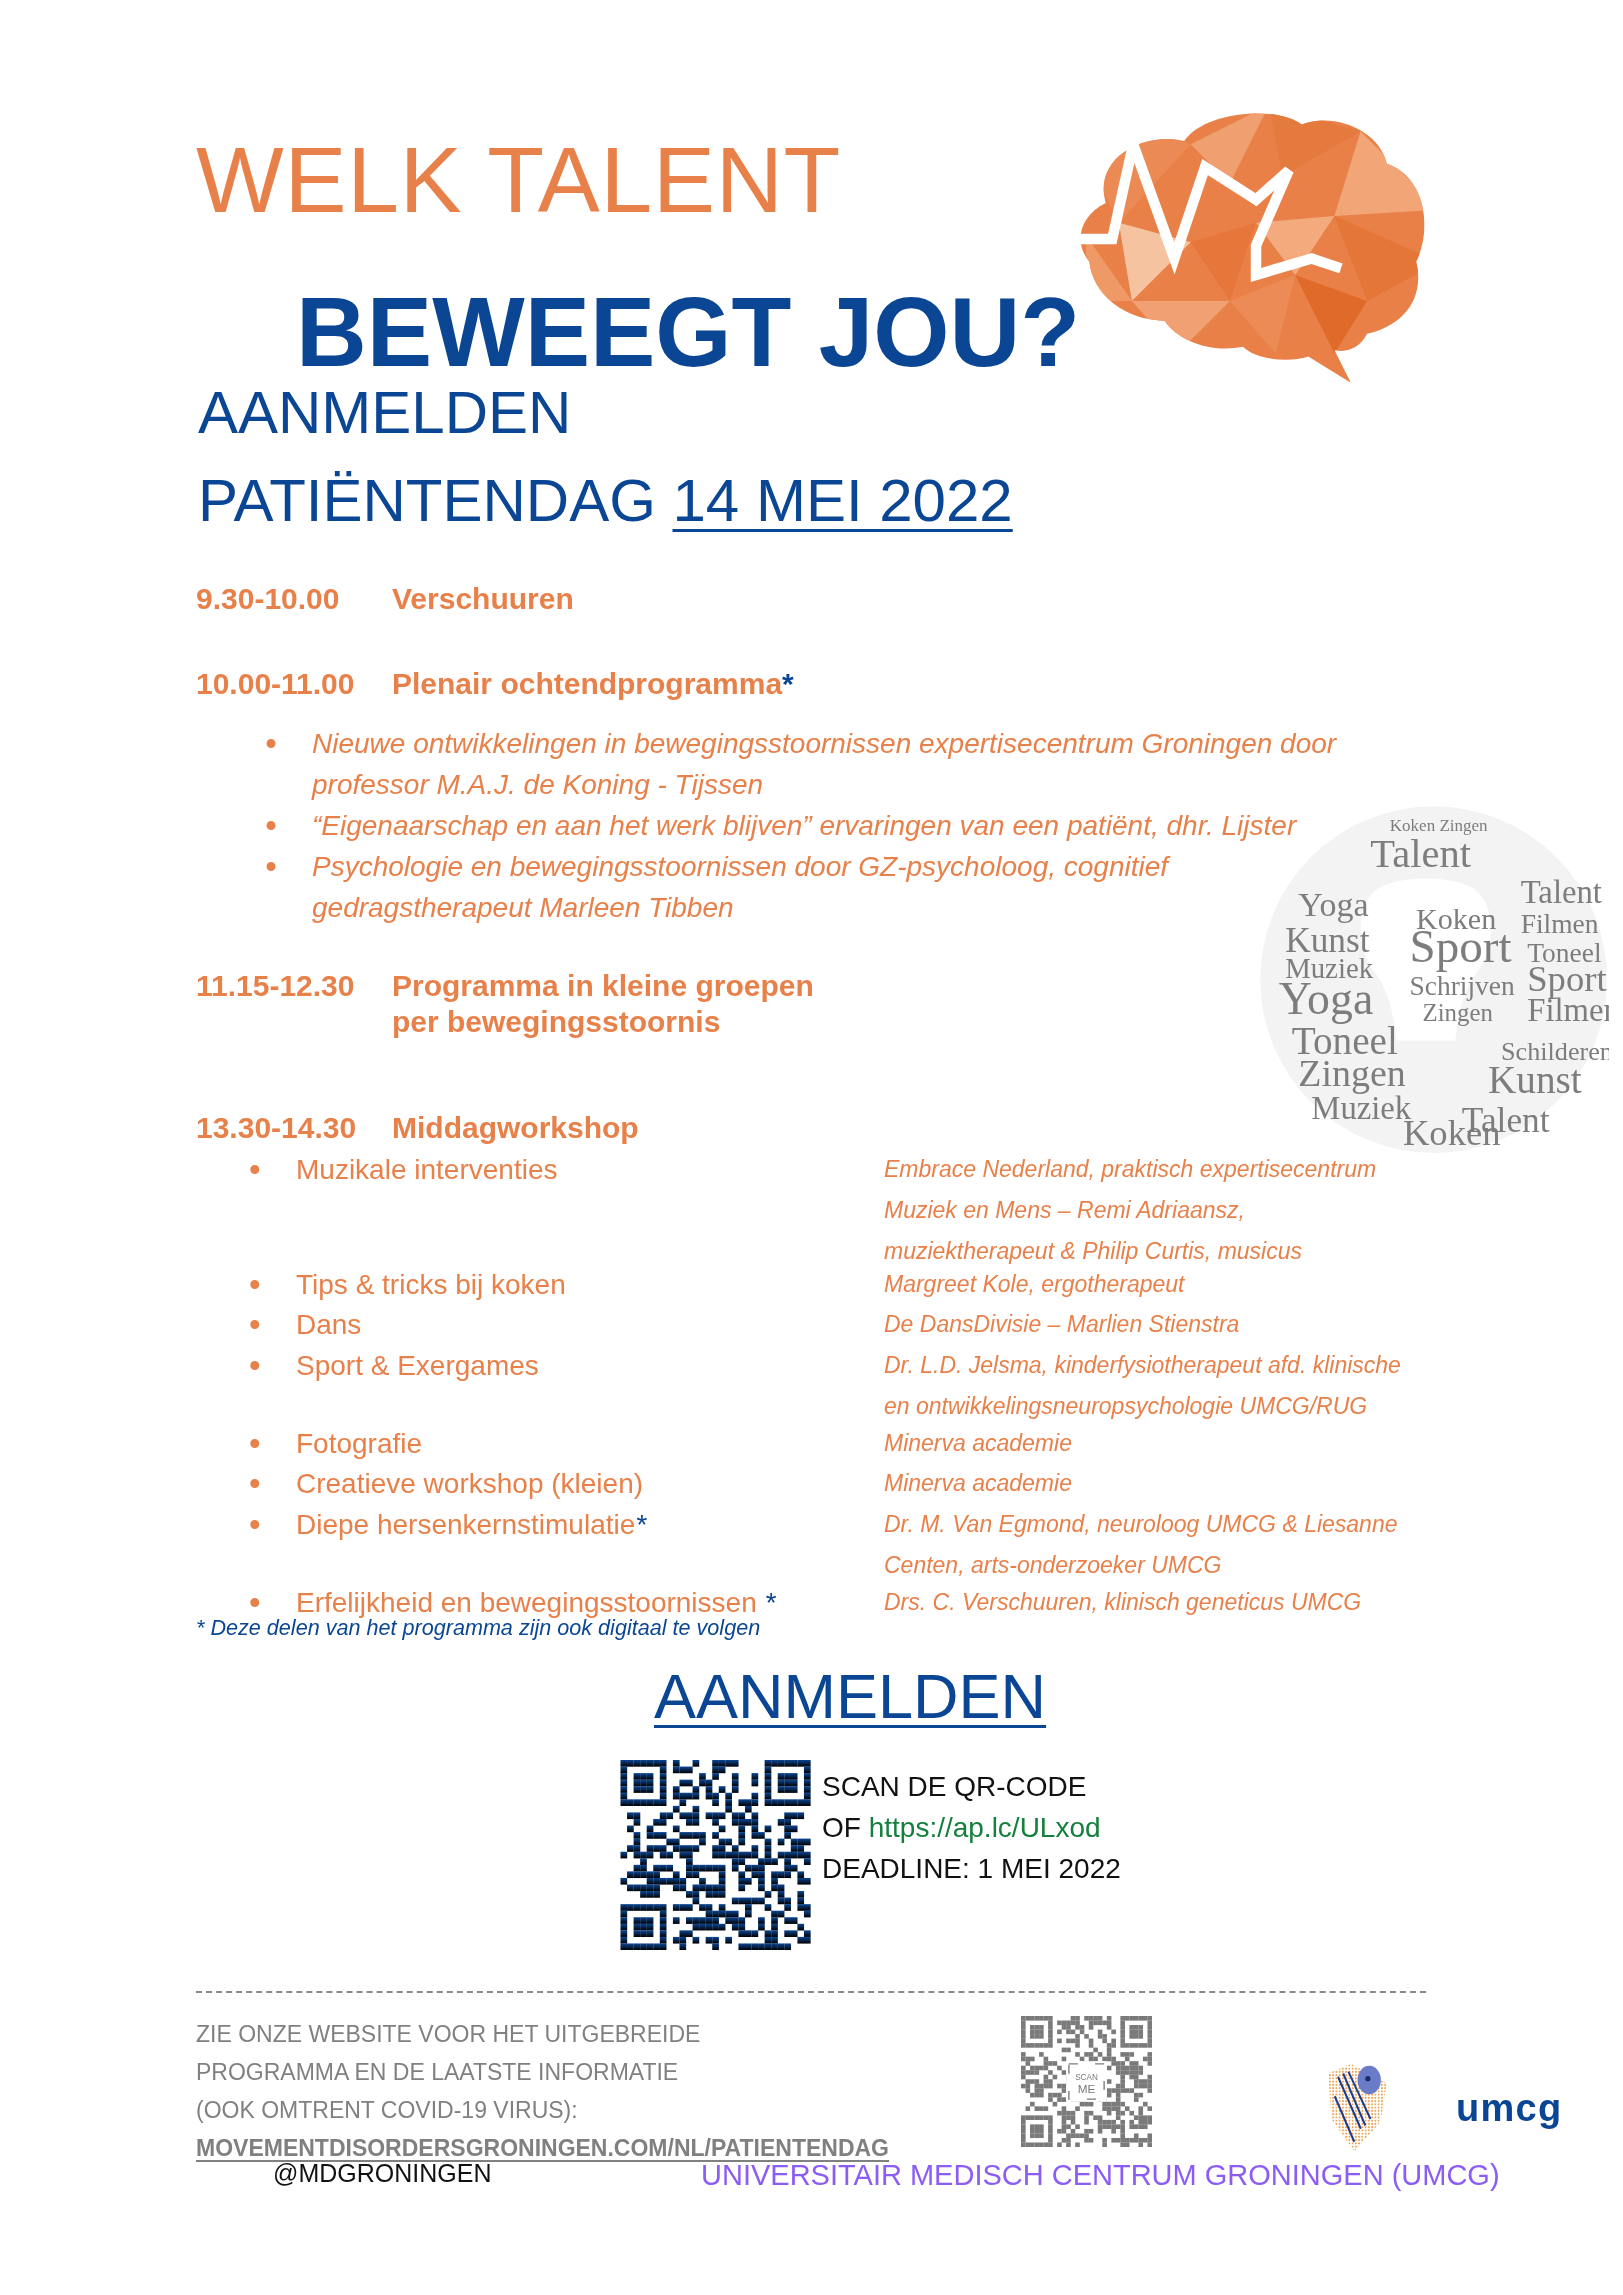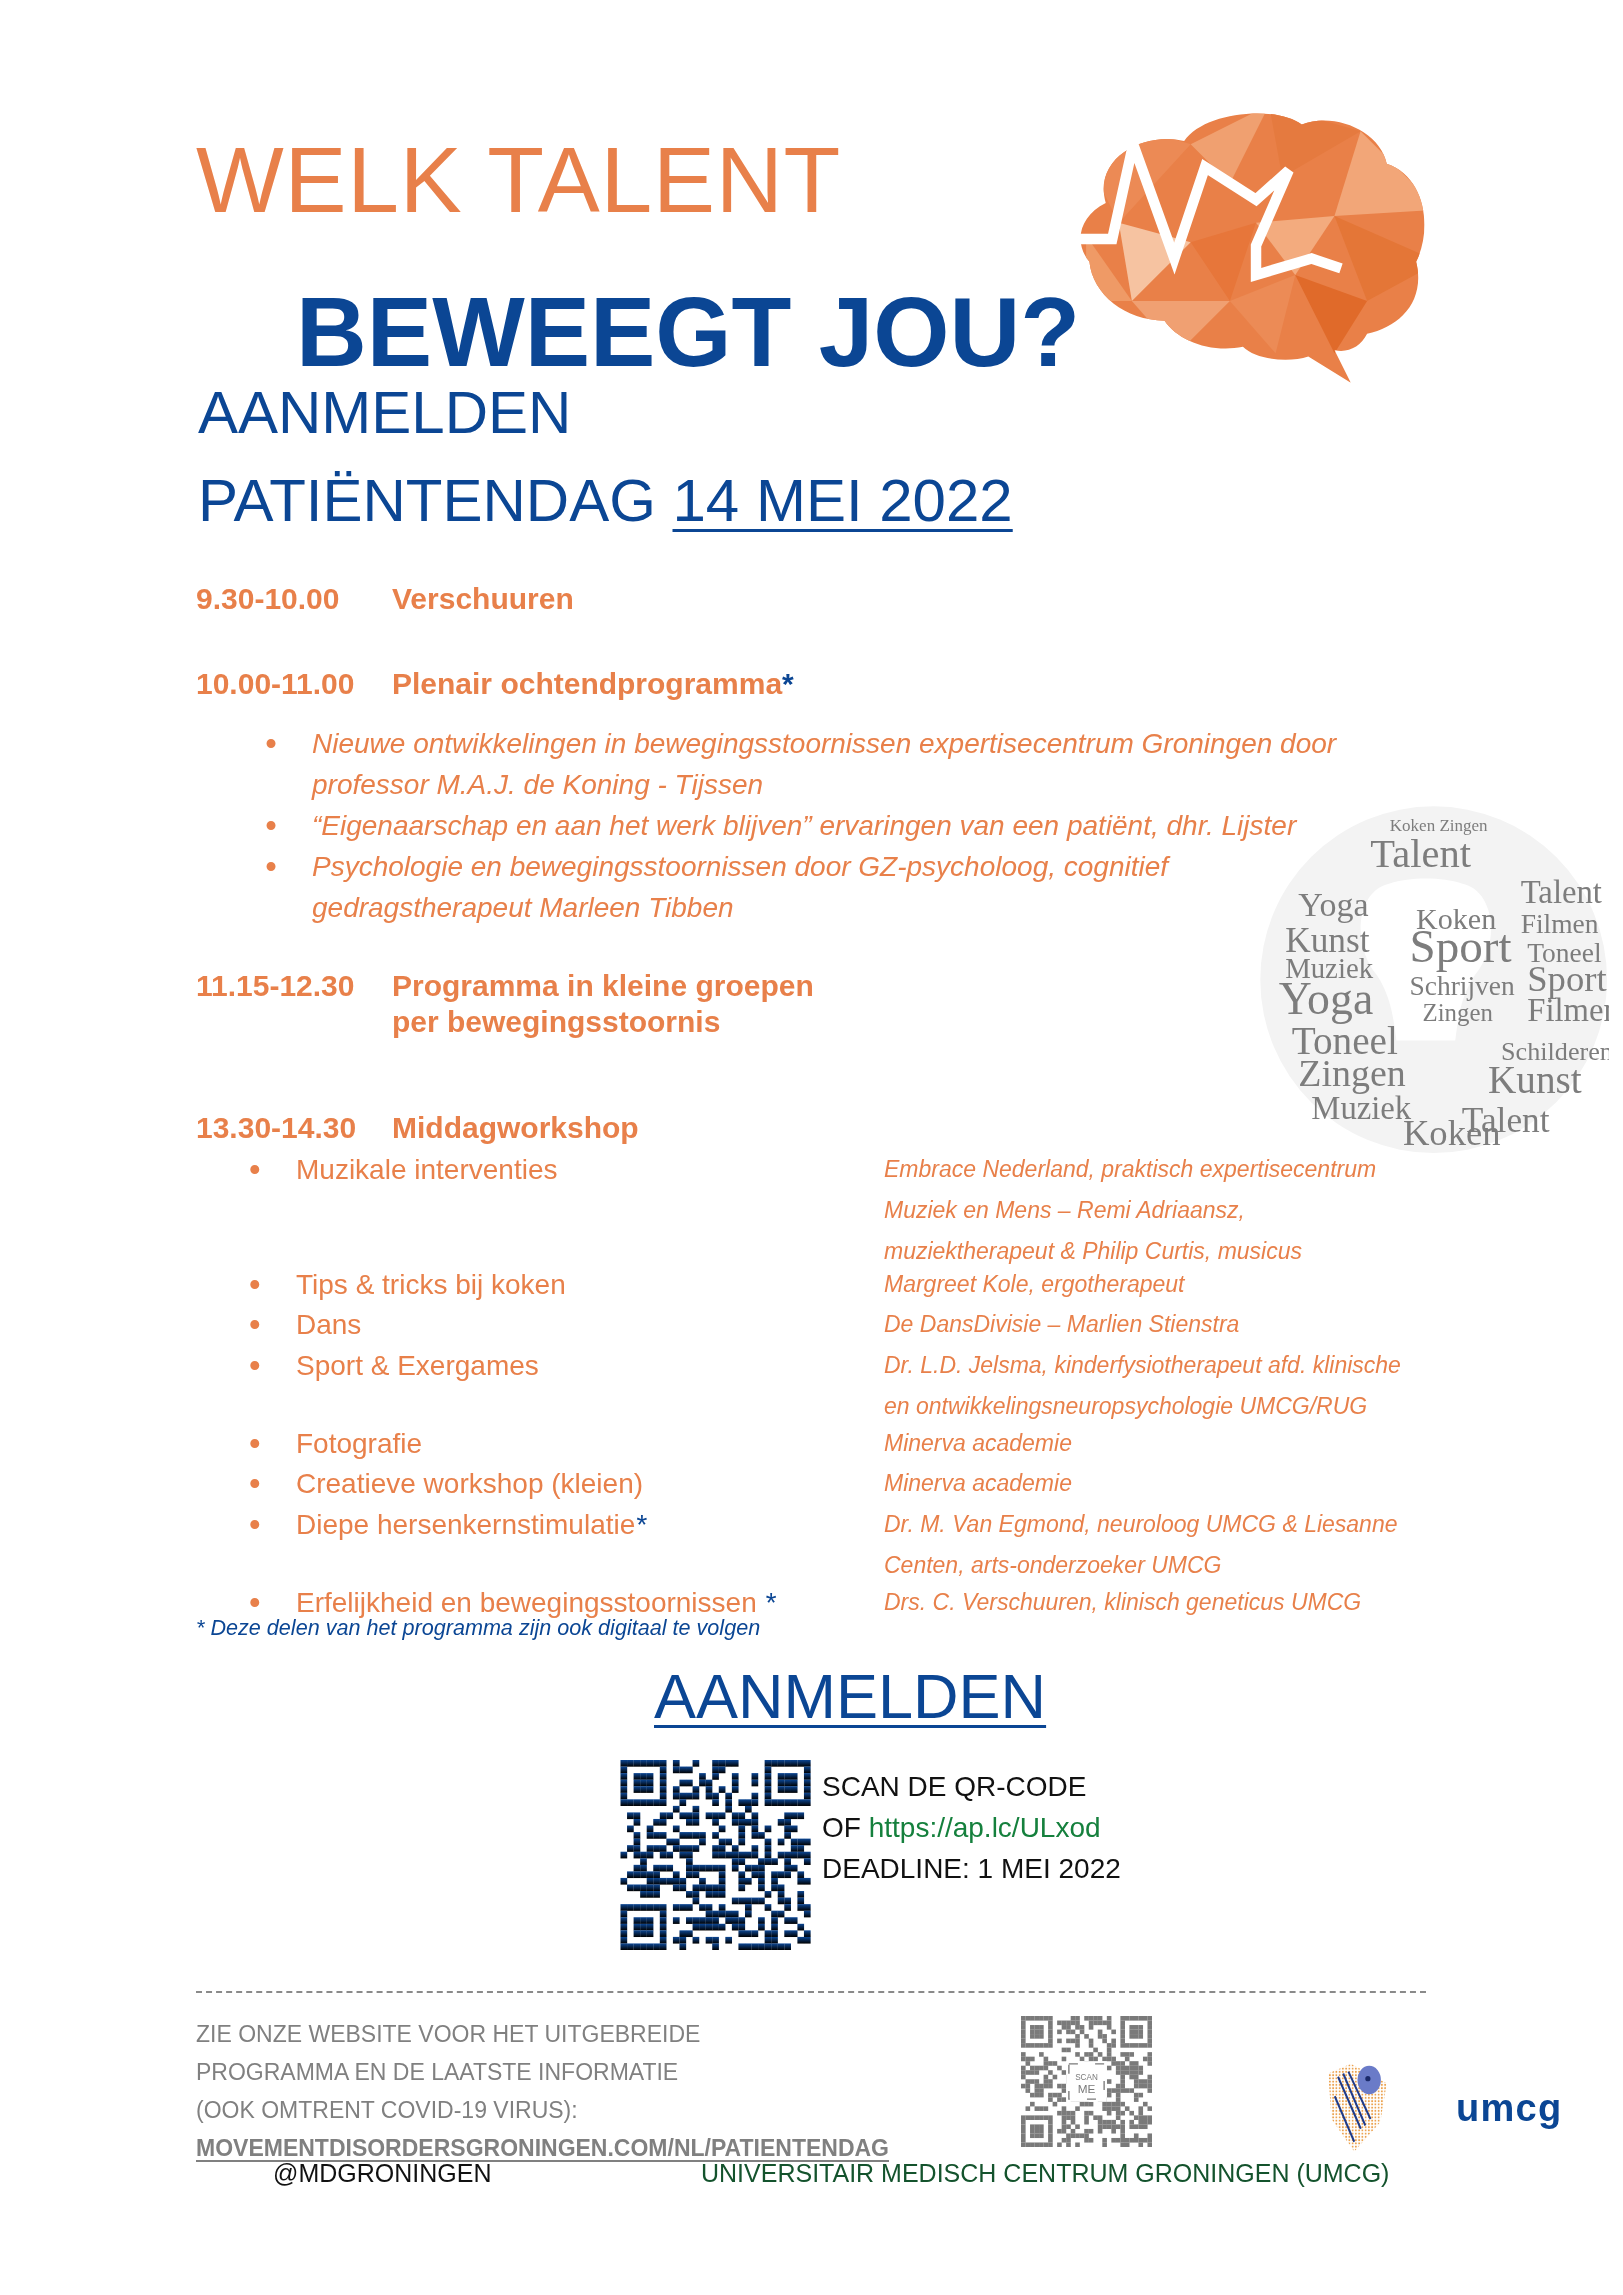--- a/index.html
+++ b/index.html
@@ -33,21 +33,21 @@
   .aanmelden { left: 654px; top: 1662px; font-size: 63px; color: #0b4694; text-decoration: underline; text-decoration-thickness: 3.3px; text-underline-offset: 6.5px; line-height: 1.1; }
   .qr-main { left: 620px; top: 1760px; width: 191px; height: 190px; }
   .scan-lines { left: 822px; top: 1766px; font-size: 28px; line-height: 41px; color: #111; }
   .scan-lines a { color: #15803d; }
 
   .divider { left: 196px; top: 1991px; width: 1230px; height: 0; border-top: 2px dashed #8a8a8a; }
 
   .foot-text { left: 196px; top: 2015px; font-size: 23px; color: #808080; line-height: 38px; }
   .foot-link { font-weight: 700; color: #808080; text-decoration: underline; text-decoration-thickness: 2px; text-underline-offset: 3.9px; }
   .handle { left: 273px; top: 2159px; font-size: 25px; color: #111; }
-  .umcg-full { left: 701px; top: 2159px; font-size: 25px; color: #14532d; }
+  .umcg-full { left: 701px; top: 2159px; font-size: 29px; color: #8b5cf6; }
 
   .qr-small { left: 1021px; top: 2016px; width: 131px; height: 131px; }
   .frog { left: 1325px; top: 2057px; width: 65px; height: 98px; }
   .umcg-logo { left: 1456px; top: 2087px; font-size: 38px; font-weight: 700; color: #0b4694; letter-spacing: 1.3px; }
 </style>
 </head>
 <body>
 
 <div class="abs title1">WELK TALENT</div>
 <div class="abs title2">BEWEEGT JOU?</div>

